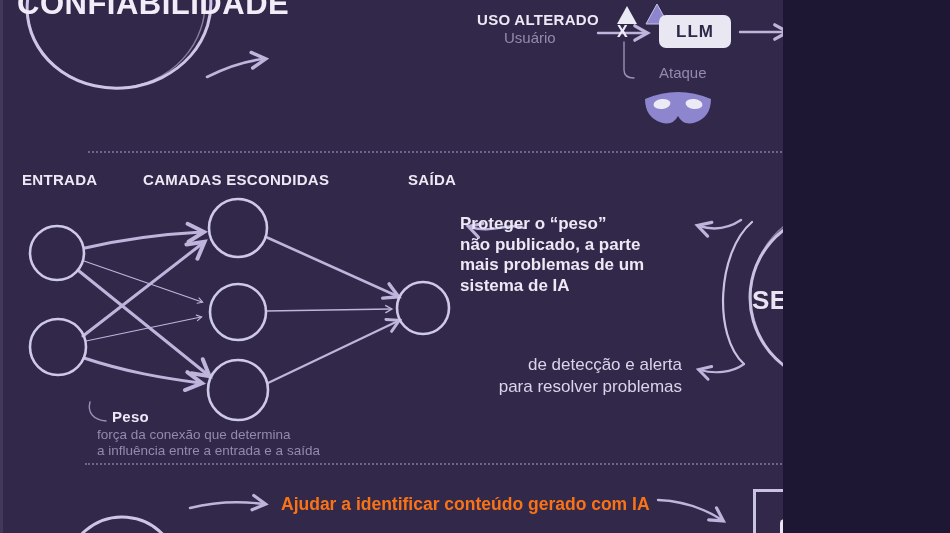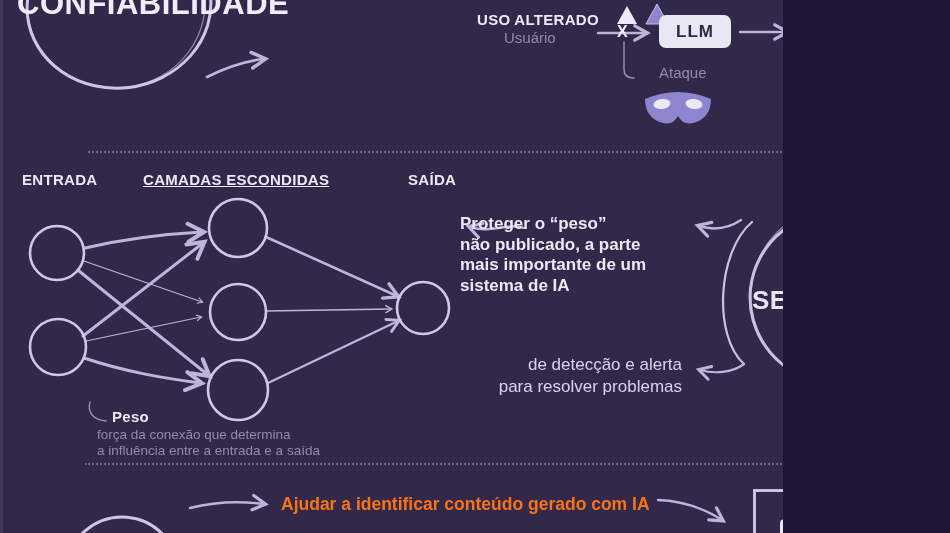--- a/index.html
+++ b/index.html
@@ -140,35 +140,35 @@
   <svg class="abs" style="left:643px;top:90px;" width="70" height="36" viewBox="0 0 70 36">
     <path d="M2,9 Q35,-5 68,9 Q68,27 52,32.5 Q40,36 35,26 Q30,36 18,32.5 Q2,27 2,9 Z" fill="#8d85cd"></path>
     <ellipse cx="19" cy="14" rx="8.5" ry="5" fill="#eceaf5" transform="rotate(-8 19 14)"></ellipse>
     <ellipse cx="51" cy="14" rx="8.5" ry="5" fill="#eceaf5" transform="rotate(8 51 14)"></ellipse>
   </svg>
 
   <div class="dotline" style="left:88px;top:151px;width:862px;"></div>
   <div class="dotline" style="left:85px;top:463px;width:780px;"></div>
 
   <div class="abs lbl-bold" style="left:22px;top:171px;">ENTRADA</div>
-  <div class="abs lbl-bold" style="left:143px;top:171px;text-decoration:underline;">CAMADAS ESCONDIDAS</div>
+  <div class="abs lbl-bold" style="left:143px;top:171px;">CAMADAS ESCONDIDAS</div>
   <div class="abs lbl-bold" style="left:408px;top:171px;">SAÍDA</div>
 
   <div class="abs lbl-bold" style="left:112px;top:408px;">Peso</div>
   <div class="abs peso-desc" style="left:97px;top:427px;">
     <div>força da conexão que determina</div>
     <div>a influência entre a entrada e a saída</div>
   </div>
 
   <div class="abs seg-title" style="left:750px;top:285px;">SEGURANÇA</div>
 
   <div class="abs note-bold-r" style="left:460px;top:214px;">
     <div>Proteger o “peso”</div>
     <div>não publicado, a parte</div>
-    <div>mais importante de um</div>
+    <div>mais problemas de um</div>
     <div>sistema de IA</div>
   </div>
 
   <div class="abs note-reg-r" style="left:460px;top:354px;">
     <div>de detecção e alerta</div>
     <div>para resolver problemas</div>
   </div>
 
   <div class="abs ajudar" style="left:281px;top:494px;">Ajudar a identificar conteúdo gerado com IA</div>
 

